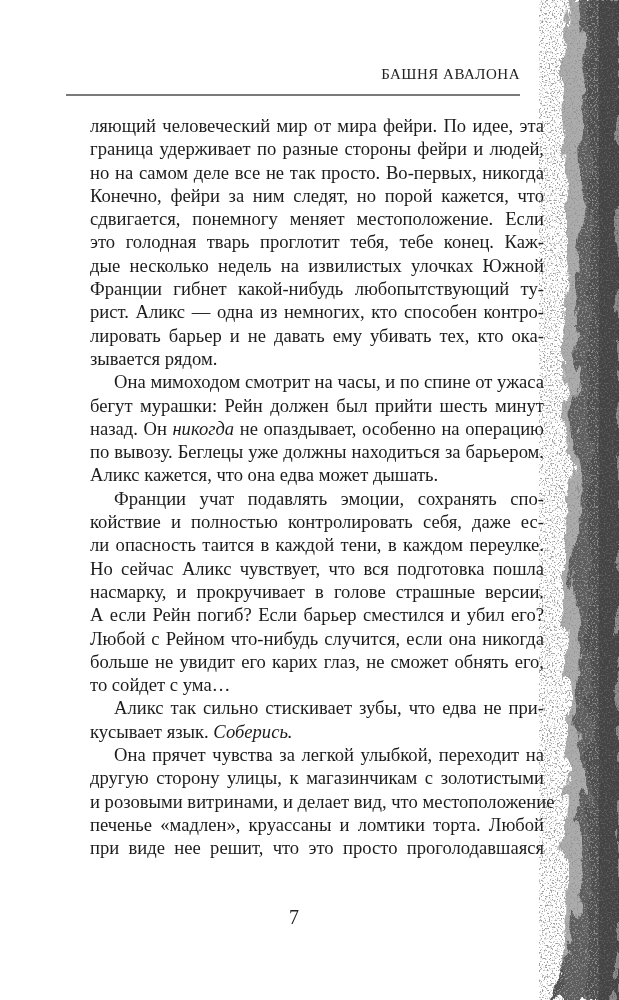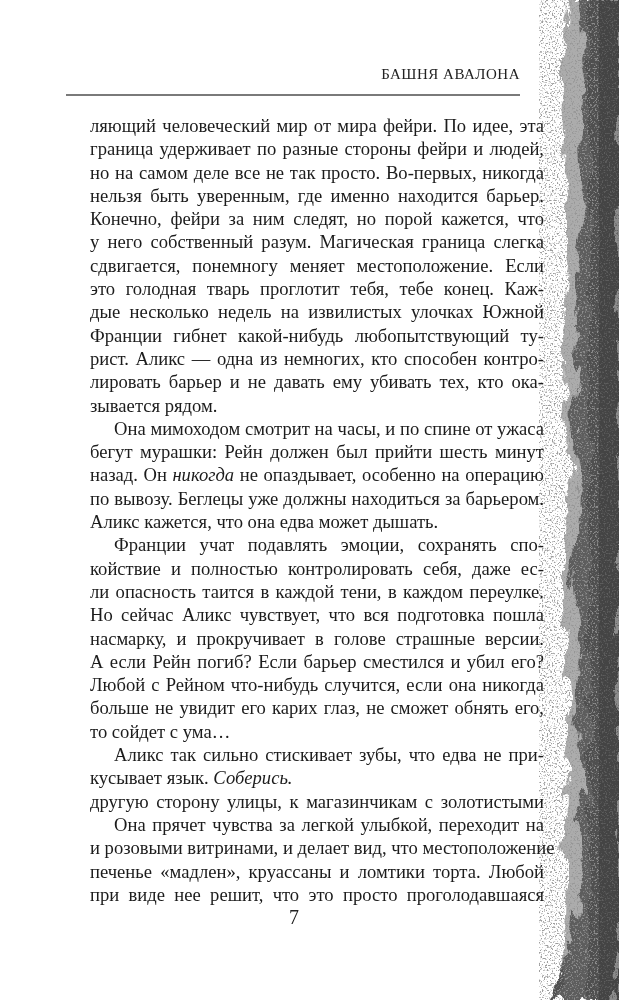--- a/index.html
+++ b/index.html
@@ -120,23 +120,21 @@
   </svg>
 
   <div class="running-head">БАШНЯ АВАЛОНА</div>
   <div class="head-rule"></div>
 
   <div class="body-text" id="body-text">
       <div>
         <span class="line">ляющий человеческий мир от мира фейри. По идее, эта</span>
         <span class="line">граница удерживает по разные стороны фейри и людей,</span>
         <span class="line">но на самом деле все не так просто. Во-первых, никогда</span>
-        <span class="line">нельзя быть уверенным, где именно находится барьер.</span>
         <span class="line">Конечно, фейри за ним следят, но порой кажется, что</span>
-        <span class="line">у него собственный разум. Магическая граница слегка</span>
         <span class="line">сдвигается, понемногу меняет местоположение. Если</span>
         <span class="line">это голодная тварь проглотит тебя, тебе конец. Каж-</span>
         <span class="line">дые несколько недель на извилистых улочках Южной</span>
         <span class="line">Франции гибнет какой-нибудь любопытствующий ту-</span>
         <span class="line">рист. Аликс — одна из немногих, кто способен контро-</span>
         <span class="line">лировать барьер и не давать ему убивать тех, кто ока-</span>
         <span class="line last">зывается рядом.</span>
       </div>
       <div>
         <span class="line indent">Она мимоходом смотрит на часы, и по спине от ужаса</span>
@@ -154,22 +152,22 @@
         <span class="line">А если Рейн погиб? Если барьер сместился и убил его?</span>
         <span class="line">Любой с Рейном что-нибудь случится, если она никогда</span>
         <span class="line">больше не увидит его карих глаз, не сможет обнять его,</span>
         <span class="line last">то сойдет с ума…</span>
       </div>
       <div>
         <span class="line indent">Аликс так сильно стискивает зубы, что едва не при-</span>
         <span class="line last">кусывает язык. <em>Соберись.</em></span>
       </div>
       <div>
+        <span class="line indent">Она прячет чувства за легкой улыбкой, переходит на</span>
         <span class="line">другую сторону улицы, к магазинчикам с золотистыми</span>
-        <span class="line indent">Она прячет чувства за легкой улыбкой, переходит на</span>
         <span class="line">и розовыми витринами, и делает вид, что местоположение</span>
         <span class="line">печенье «мадлен», круассаны и ломтики торта. Любой</span>
         <span class="line">при виде нее решит, что это просто проголодавшаяся</span>
       </div>
     </div>
 
   <div class="folio">7</div>
 </div>
 
 </body></html>

